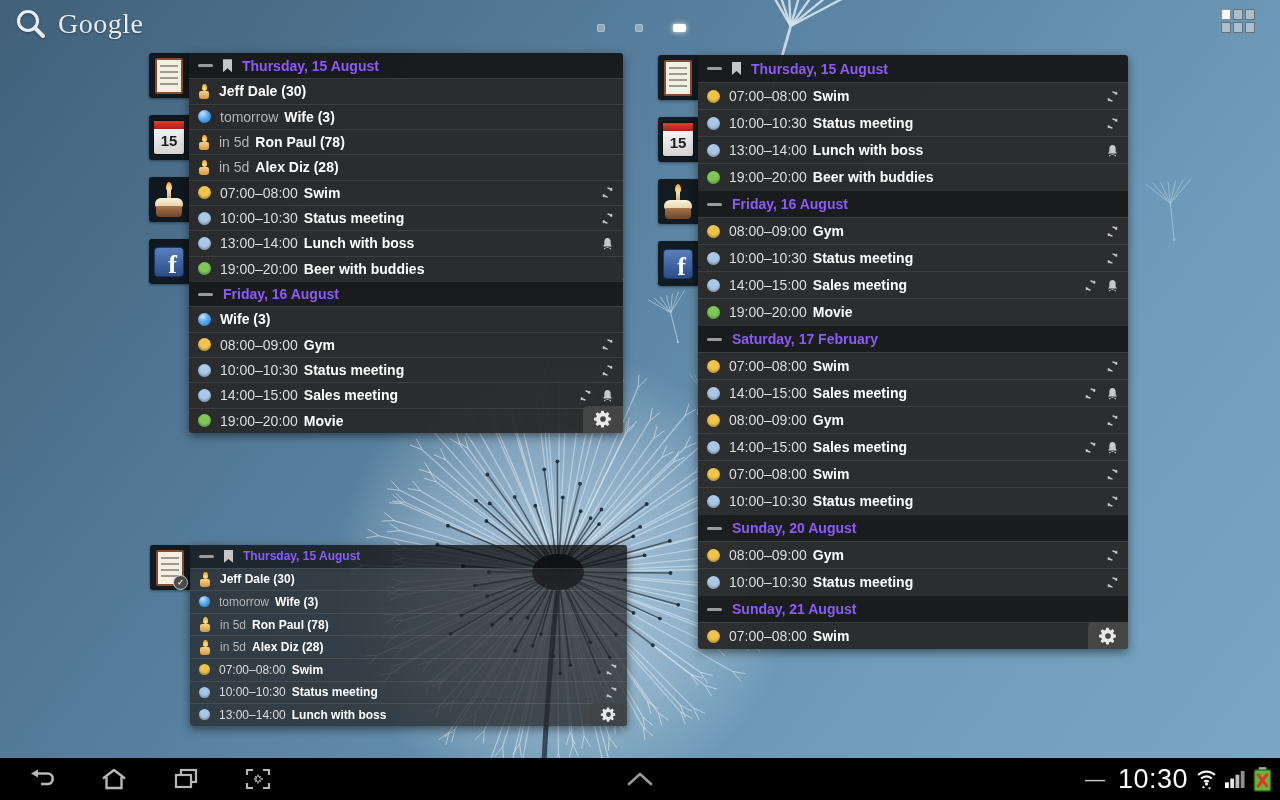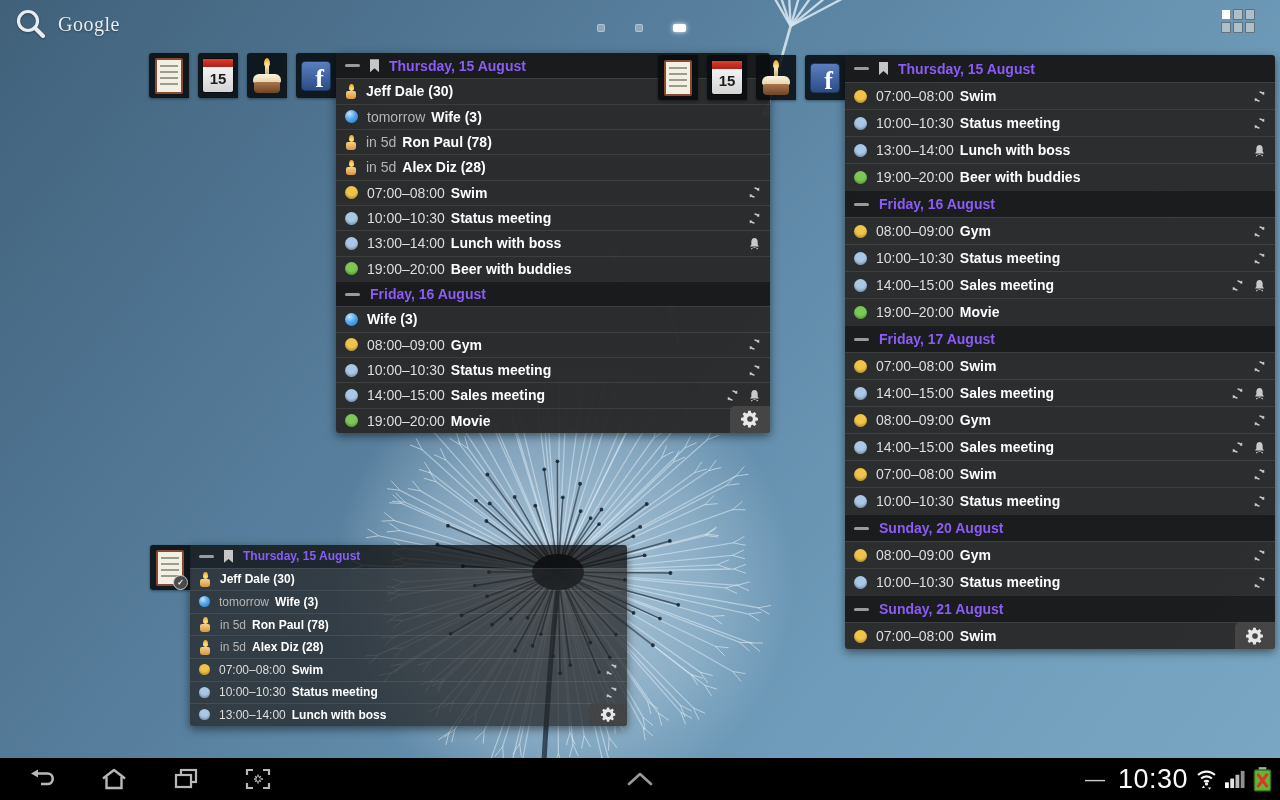--- a/index.html
+++ b/index.html
@@ -7,30 +7,30 @@
     width:1280px;height:800px;overflow:hidden;position:relative;
     font-family:"Liberation Sans",sans-serif;
     background:linear-gradient(128deg,#41617a 0%,#4e7390 22%,#5d86a5 46%,#6f9cba 72%,#7aa7c3 100%);
   }
   
   #glow{position:absolute;left:328px;top:352px;width:470px;height:460px;border-radius:50%;
     background:radial-gradient(circle,rgba(228,241,250,.6) 0%,rgba(228,241,250,.28) 45%,rgba(228,241,250,0) 70%);}
   #dandelion-svg{position:absolute;left:0;top:0;width:1280px;height:800px;}
   
   #google-search{position:absolute;left:12px;top:5px;display:flex;align-items:center;gap:10px;height:38px;z-index:3;cursor:pointer;}
-  .google-text{font-family:"Liberation Serif",serif;font-size:20px;color:#e7edf2;letter-spacing:.5px;text-shadow:0 1px 2px rgba(0,0,0,.35);}
+  .google-text{font-family:"Liberation Serif",serif;font-size:28px;color:#e7edf2;letter-spacing:.5px;text-shadow:0 1px 2px rgba(0,0,0,.35);}
   #page-dots{position:absolute;left:597px;top:24px;display:flex;gap:30px;z-index:3;}
   .pdot{width:8px;height:8px;border-radius:2px;background:rgba(198,214,226,.5);box-shadow:inset 0 0 0 1px rgba(255,255,255,.3);}
   .pdot.active{width:13px;background:#fff;box-shadow:0 0 5px rgba(255,255,255,.9);}
   #apps-btn{position:absolute;left:1221px;top:9px;display:grid;grid-template-columns:repeat(3,10px);grid-auto-rows:11px;gap:2px;z-index:3;cursor:pointer;}
   .gcell{background:#aebfca;border:1px solid rgba(35,50,62,.55);border-radius:1px;box-sizing:border-box;}
   .gcell.lit{background:#ffffff;}
   
   .widget{position:absolute;display:flex;align-items:flex-start;z-index:2;}
-  .sidebar{display:flex;flex-direction:row;gap:9px;}
+  .sidebar{display:flex;flex-direction:column;gap:17px;}
   .tile{width:40px;height:45px;background:rgba(8,12,16,.88);border-radius:3px 0 0 3px;display:flex;align-items:center;justify-content:center;box-shadow:0 1px 3px rgba(0,0,0,.4);cursor:pointer;}
   .main{position:relative;border-radius:0 3px 3px 3px;overflow:hidden;box-shadow:0 3px 10px rgba(0,0,0,.5);}
   #w-top-left{left:149px;top:53px;}   #w-top-left .main{width:434px;}
   #w-right{left:658px;top:55px;}      #w-right .main{width:430px;}
   #w-small{left:150px;top:545px;}     #w-small .main{width:437px;}
   .row{display:flex;align-items:center;box-sizing:border-box;padding:0 9px;background:rgba(41,41,41,.96);
        border-top:1px solid rgba(255,255,255,.085);cursor:pointer;white-space:nowrap;}
   .row:first-child{border-top:none;}
   .row.header{background:rgba(23,23,23,.96);}
   #w-top-left .row{height:25.33px;font-size:14px;}
@@ -904,21 +904,21 @@
         </span>
       </div>
       <div class="row event">
         <span class="dot" style="background: rgb(125, 200, 85);"></span>
         <span class="time">19:00–20:00</span>
         <span class="etitle">Movie</span>
         <span class="spacer"></span>
       </div>
       <div class="row header">
         <span class="dash"></span>
-        <span class="hlabel">Friday, 17 August</span>
+        <span class="hlabel">Saturday, 17 February</span>
       </div>
       <div class="row event">
         <span class="dot" style="background: rgb(240, 196, 74);"></span>
         <span class="time">07:00–08:00</span>
         <span class="etitle">Swim</span>
         <span class="spacer"></span>
         <span class="ric">
           <svg viewBox="0 0 14 14" width="13" height="13">
             <path d="M7 2.2a4.8 4.8 0 0 1 4.3 2.7" fill="none" stroke="#c9c9c9" stroke-width="1.6"></path>
             <path d="M12 1.6l.2 3.4-3.2-1.1z" fill="#c9c9c9"></path>

